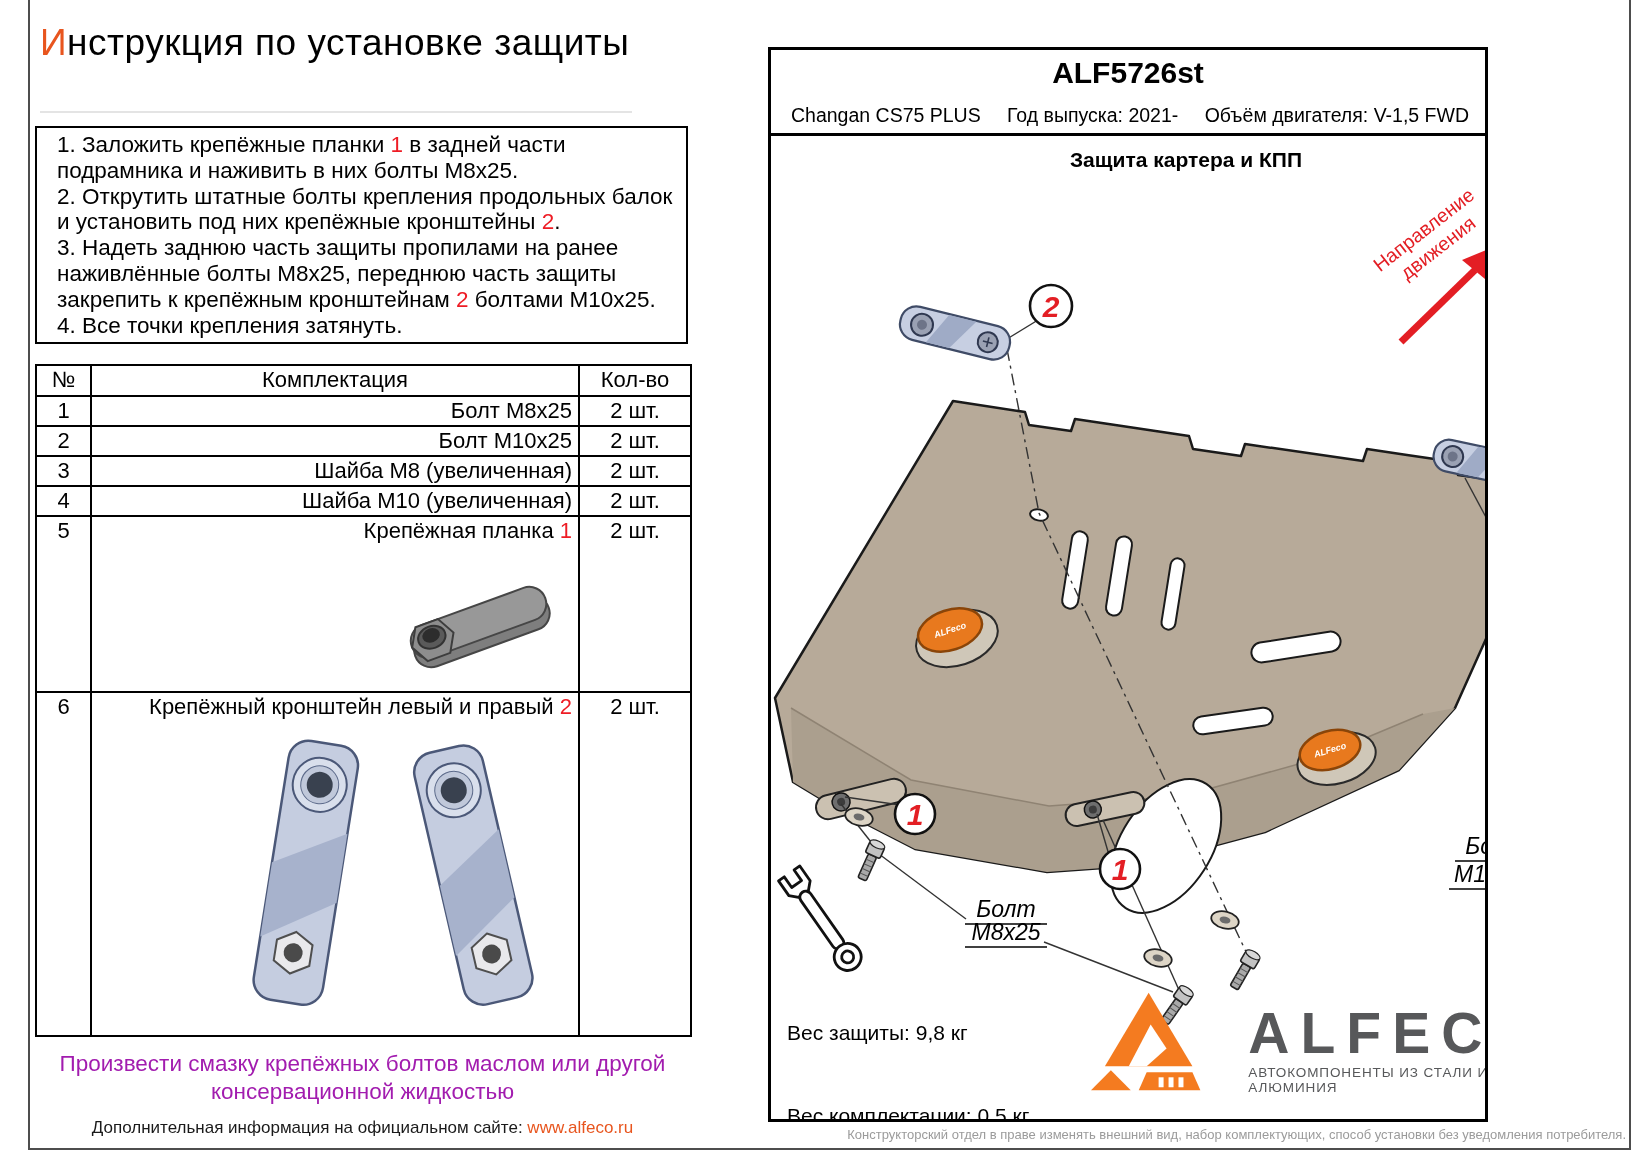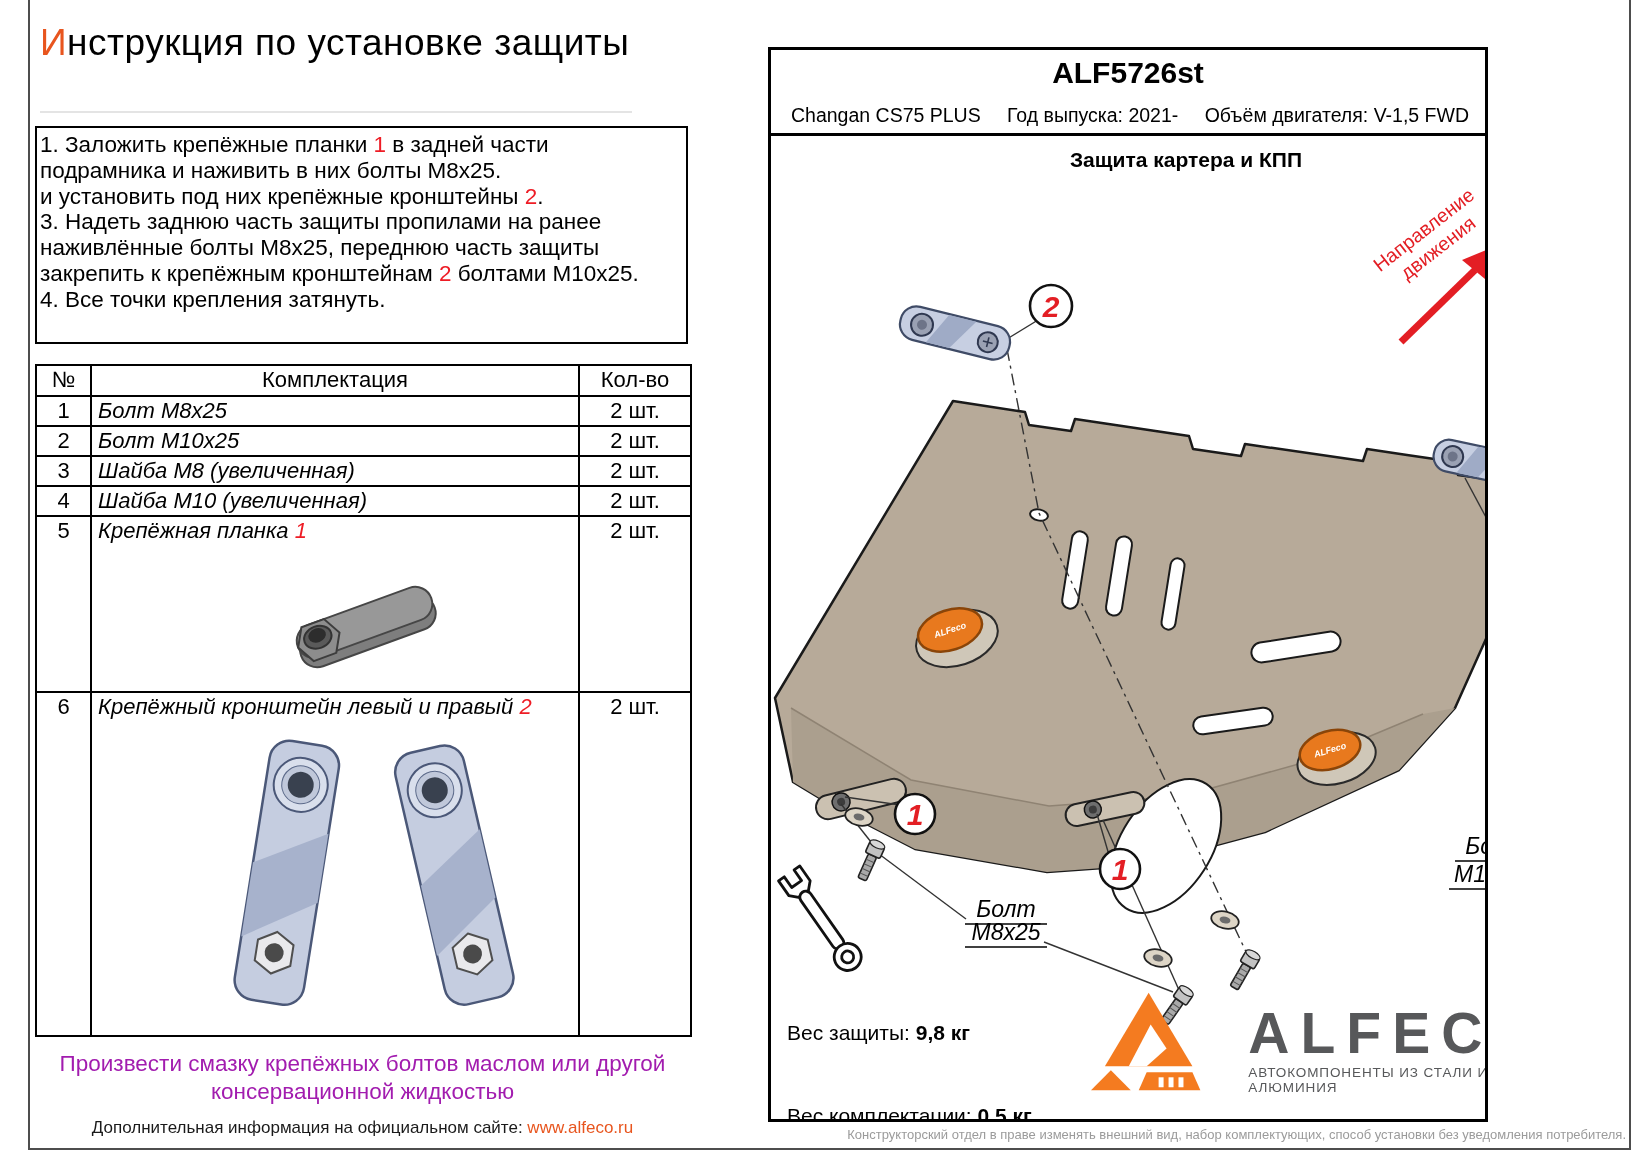--- a/index.html
+++ b/index.html
@@ -10,32 +10,32 @@
   #frame-left{left:28px;top:0;width:2px;height:1150px;}
   #frame-right{left:1629px;top:0;width:2px;height:1150px;}
   #frame-bottom{left:28px;top:1148px;width:1603px;height:2px;}
 
   
   #page-title{position:absolute;left:40px;top:22px;font-size:37px;letter-spacing:.5px;}
   #page-title .accent{color:#e8551e;}
   #title-rule{position:absolute;left:40px;top:111px;width:592px;height:2px;background:#e4e4e4;}
 
   #instructions{position:absolute;left:35px;top:126px;width:653px;height:218px;
-      border:2px solid #000;box-sizing:border-box;padding:4px 3px;
+      border:2px solid #000;box-sizing:border-box;padding:4px 20px;
       font-size:22.5px;line-height:25.8px;white-space:nowrap;}
   .rnum{color:#ee1c25;}
 
   #parts{position:absolute;left:35px;top:364px;width:655px;border-collapse:collapse;
       font-size:22px;table-layout:fixed;}
   #parts td,#parts th{border:2px solid #000;padding:1px 6px;vertical-align:top;
       font-weight:normal;overflow:hidden;}
   #parts th{text-align:center;height:27px;}
   .c-num{text-align:center;}
   .c-qty{text-align:center;}
-  .c-name{text-align:left;padding-left:10px;font-style:italic;}
+  .c-name{text-align:right;padding-left:10px;}
   .imgwrap{display:block;}
 
   #warning{position:absolute;left:35px;top:1050px;width:655px;text-align:center;
       font-size:22.5px;line-height:28px;color:#a21caf;}
   #infoline{position:absolute;left:35px;top:1118px;width:655px;text-align:center;
       font-size:17px;color:#1a1a1a;}
   #infoline a{color:#e8551e;text-decoration:none;}
 
   
   #panel{position:absolute;left:768px;top:47px;width:720px;height:1075px;
@@ -45,21 +45,21 @@
   #header-sub{position:absolute;left:20px;right:16px;bottom:6px;display:flex;
       justify-content:space-between;font-size:19.5px;}
   #drawing{position:absolute;left:0;right:0;top:86px;bottom:0;overflow:hidden;}
   #inner-vline{position:absolute;left:827px;top:0;bottom:0;width:2px;background:#1a1a1a;}
   #draw-title{position:absolute;left:0;top:12px;width:830px;text-align:center;font-size:21px;font-weight:bold;}
   #dir-text{position:absolute;left:570px;top:80px;width:180px;text-align:center;
       color:#e31e24;font-size:19.5px;line-height:23px;transform:rotate(-38deg);}
   #draw-svg{position:absolute;left:0;top:0;}
 
   #specs{position:absolute;left:16px;top:828px;font-size:21px;line-height:27.5px;white-space:pre;}
-  #specs b{font-weight:bold;margin-top:28px;}
+  #specs b{font-weight:normal;margin-top:28px;}
 
   #logo{position:absolute;left:318px;top:840px;display:flex;align-items:flex-end;gap:24px;}
   #logo .mark{margin-top:14px;}
   #logo .ltxt{margin-left:16px;}
   #logo .brand{font-size:57px;line-height:60px;font-weight:bold;color:#57585a;letter-spacing:11px;}
   #logo .reg{font-size:17px;color:#57585a;vertical-align:18px;letter-spacing:0;}
   #logo .tagline{font-size:13.5px;color:#57585a;letter-spacing:.9px;margin-top:2px;}
 
   #disclaimer{position:absolute;right:16px;top:1127px;font-size:13px;color:#9b9b9b;white-space:nowrap;}
 
@@ -75,20 +75,21 @@
   <div class="frame" id="frame-left"></div>
   <div class="frame" id="frame-right"></div>
   <div class="frame" id="frame-bottom"></div>
 
   <div id="page-title"><span class="accent">И</span><span>нструкция по установке защиты</span></div>
   <div id="title-rule"></div>
 
   <div id="instructions">
     <div class="iline"><span>1. Заложить крепёжные планки </span><span class="rnum">1</span><span> в задней части</span></div>
     <div class="iline"><span>подрамника и наживить в них болты М8х25.</span><span class="rnum"></span><span></span></div>
+    <div class="iline"><span>2. Открутить штатные болты крепления продольных балок</span><span class="rnum"></span><span></span></div>
     <div class="iline"><span>и установить под них крепёжные кронштейны </span><span class="rnum">2</span><span>.</span></div>
     <div class="iline"><span>3. Надеть заднюю часть защиты пропилами на ранее</span><span class="rnum"></span><span></span></div>
     <div class="iline"><span>наживлённые болты М8х25, переднюю часть защиты</span><span class="rnum"></span><span></span></div>
     <div class="iline"><span>закрепить к крепёжным кронштейнам </span><span class="rnum">2</span><span> болтами М10х25.</span></div>
     <div class="iline"><span>4. Все точки крепления затянуть.</span><span class="rnum"></span><span></span></div>
   </div>
 
   <table id="parts">
     <colgroup>
         <col style="width:55px">

